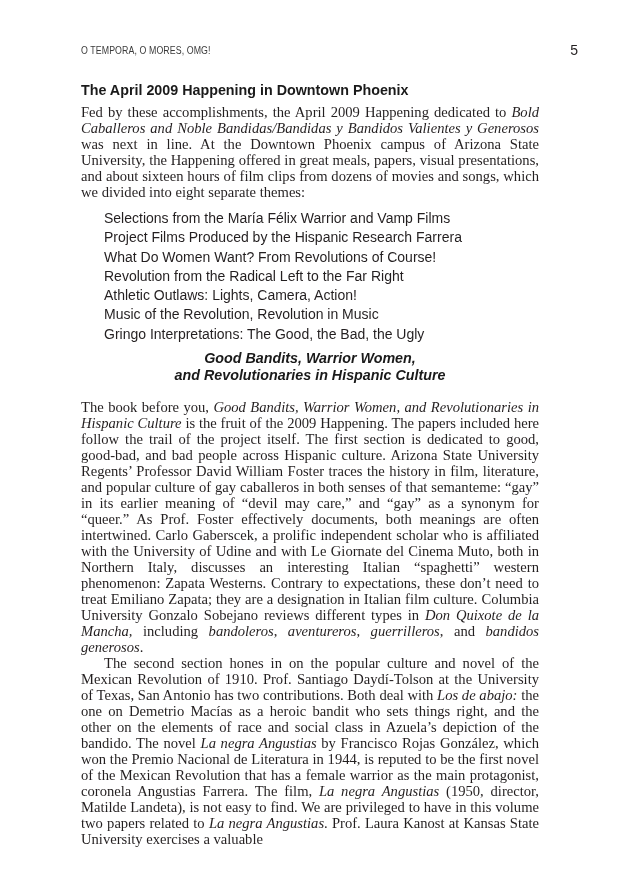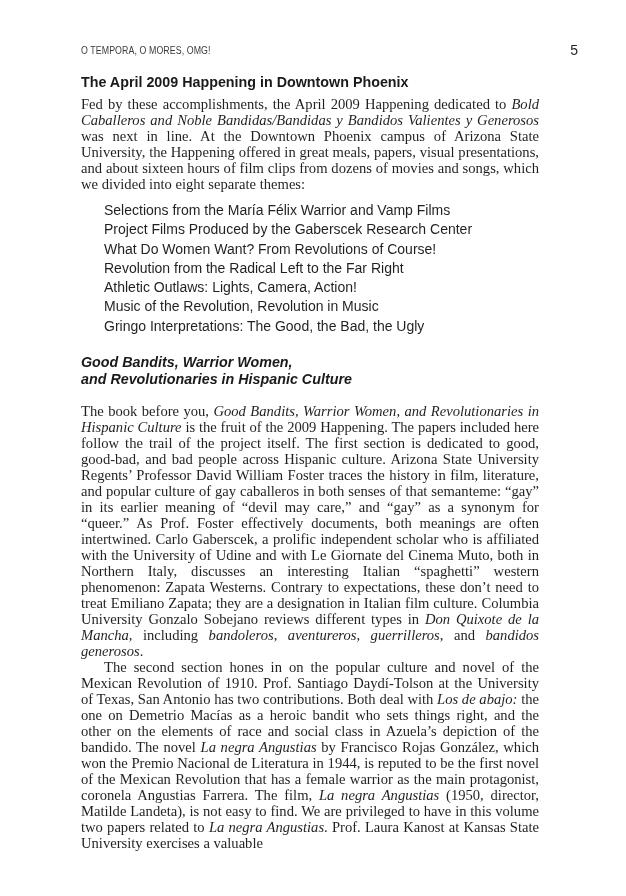--- a/index.html
+++ b/index.html
@@ -26,39 +26,39 @@
   h2.italic { font-style: italic; }
   p {
     font-family: "Liberation Serif", serif; font-size: 14.6px; line-height: 16px;
     margin: 0; text-align: justify; hyphens: manual;
   }
   p.indent { text-indent: 23px; }
   ul.themes {
     list-style: none; margin: 9px 0 0 0; padding: 0 0 0 23px;
     font-family: Liberation Sans, sans-serif; font-size: 14px; line-height: 19.3px;
   }
-  .sec1-head { margin-top: 0; }
+  .sec1-head { margin-top: 8px; }
   .p1 { margin-top: 5px; }
-  .sec2-head { margin-top: 18px; }
+  .sec2-head { margin-top: 6px; text-align: center; }
   .p2 { margin-top: 15px; }
   em { font-style: italic; }
 </style>
 </head>
 <body>
 
 <div class="running-head">O TEMPORA, O MORES, OMG!</div>
 <div class="page-num">5</div>
 
 <div class="content">
   <h2 class="sec1-head">The April 2009 Happening in Downtown Phoenix</h2>
   <p class="p1"><span>Fed by these accomplishments, the April 2009 Happening dedicated to </span><em>Bold Caballeros and Noble Bandidas/Bandidas y Bandidos Valientes y Generosos</em><span> was next in line. At the Downtown Phoenix campus of Arizona State University, the Happening offered in great meals, papers, visual presentations, and about sixteen hours of film clips from dozens of movies and songs, which we divided into eight separate themes:</span></p>
 
   <ul class="themes">
     <li>Selections from the María Félix Warrior and Vamp Films</li>
-    <li>Project Films Produced by the Gaberscek Research Center</li>
+    <li>Project Films Produced by the Hispanic Research Farrera</li>
     <li>What Do Women Want? From Revolutions of Course!</li>
     <li>Revolution from the Radical Left to the Far Right</li>
     <li>Athletic Outlaws: Lights, Camera, Action!</li>
     <li>Music of the Revolution, Revolution in Music</li>
     <li>Gringo Interpretations: The Good, the Bad, the Ugly</li>
   </ul>
 
   <h2 class="italic sec2-head"><span>Good Bandits, Warrior Women,</span><br><span>and Revolutionaries in Hispanic Culture</span></h2>
 
   <p class="p2"><span>The book before you, </span><em>Good Bandits, Warrior Women, and Revolutionaries in His­panic Culture</em><span> is the fruit of the 2009 Happening. The papers included here follow the trail of the project itself. The first section is dedicated to good, good-bad, and bad people across Hispanic culture. Arizona State University Regents’ Professor David William Foster traces the history in film, literature, and popular culture of gay caballeros in both senses of that semanteme: “gay” in its earlier meaning of “devil may care,” and “gay” as a synonym for “queer.” As Prof. Foster effectively documents, both meanings are often intertwined. Carlo Gaberscek, a prolific inde­pendent scholar who is affiliated with the University of Udine and with Le Giornate del Cinema Muto, both in Northern Italy, discusses an interesting Italian “spaghetti” western phenomenon: Zapata Westerns. Contrary to expectations, these don’t need to treat Emiliano Zapata; they are a designation in Italian film culture. Columbia University Gonzalo Sobejano reviews different types in </span><em>Don Quixote de la Mancha,</em><span> including </span><em>bandoleros</em><span>, </span><em>aventureros</em><span>, </span><em>guerrilleros</em><span>, and </span><em>bandidos generosos</em><span>.</span></p>

